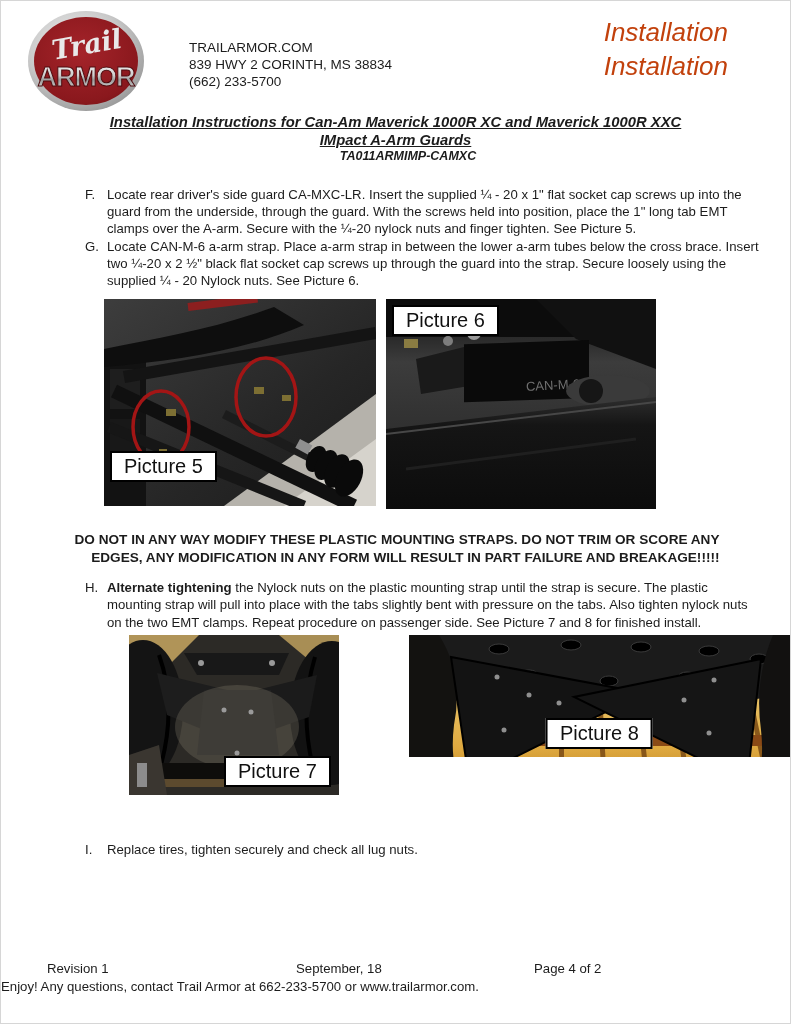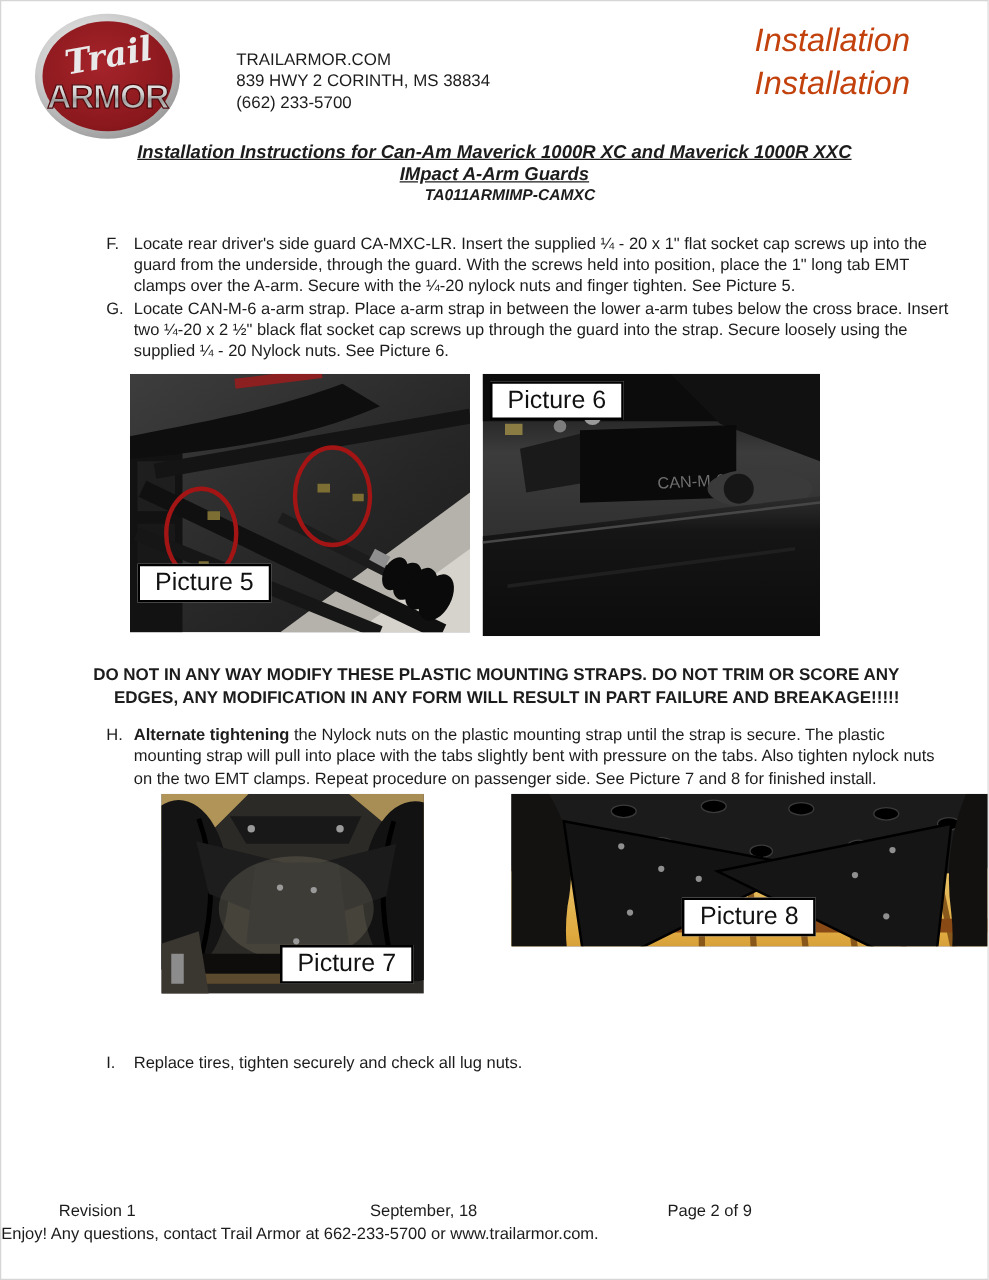--- a/index.html
+++ b/index.html
@@ -322,17 +322,17 @@
   <div class="steps step-i">
     <div class="step">
       <span class="letter">I.</span>
       <span class="text"><span class="bold-lead"></span><span>Replace tires, tighten securely and check all lug nuts.</span></span>
     </div>
   </div>
 
   <div class="footer">
     <span class="footer-rev">Revision 1</span>
     <span class="footer-date">September, 18</span>
-    <span class="footer-page">Page 2 of 9</span>
+    <span class="footer-page">Page 4 of 2</span>
     <div class="footer-contact">Enjoy! Any questions, contact Trail Armor at 662-233-5700 or www.trailarmor.com.</div>
   </div>
 
 </div>
 
 </body></html>

